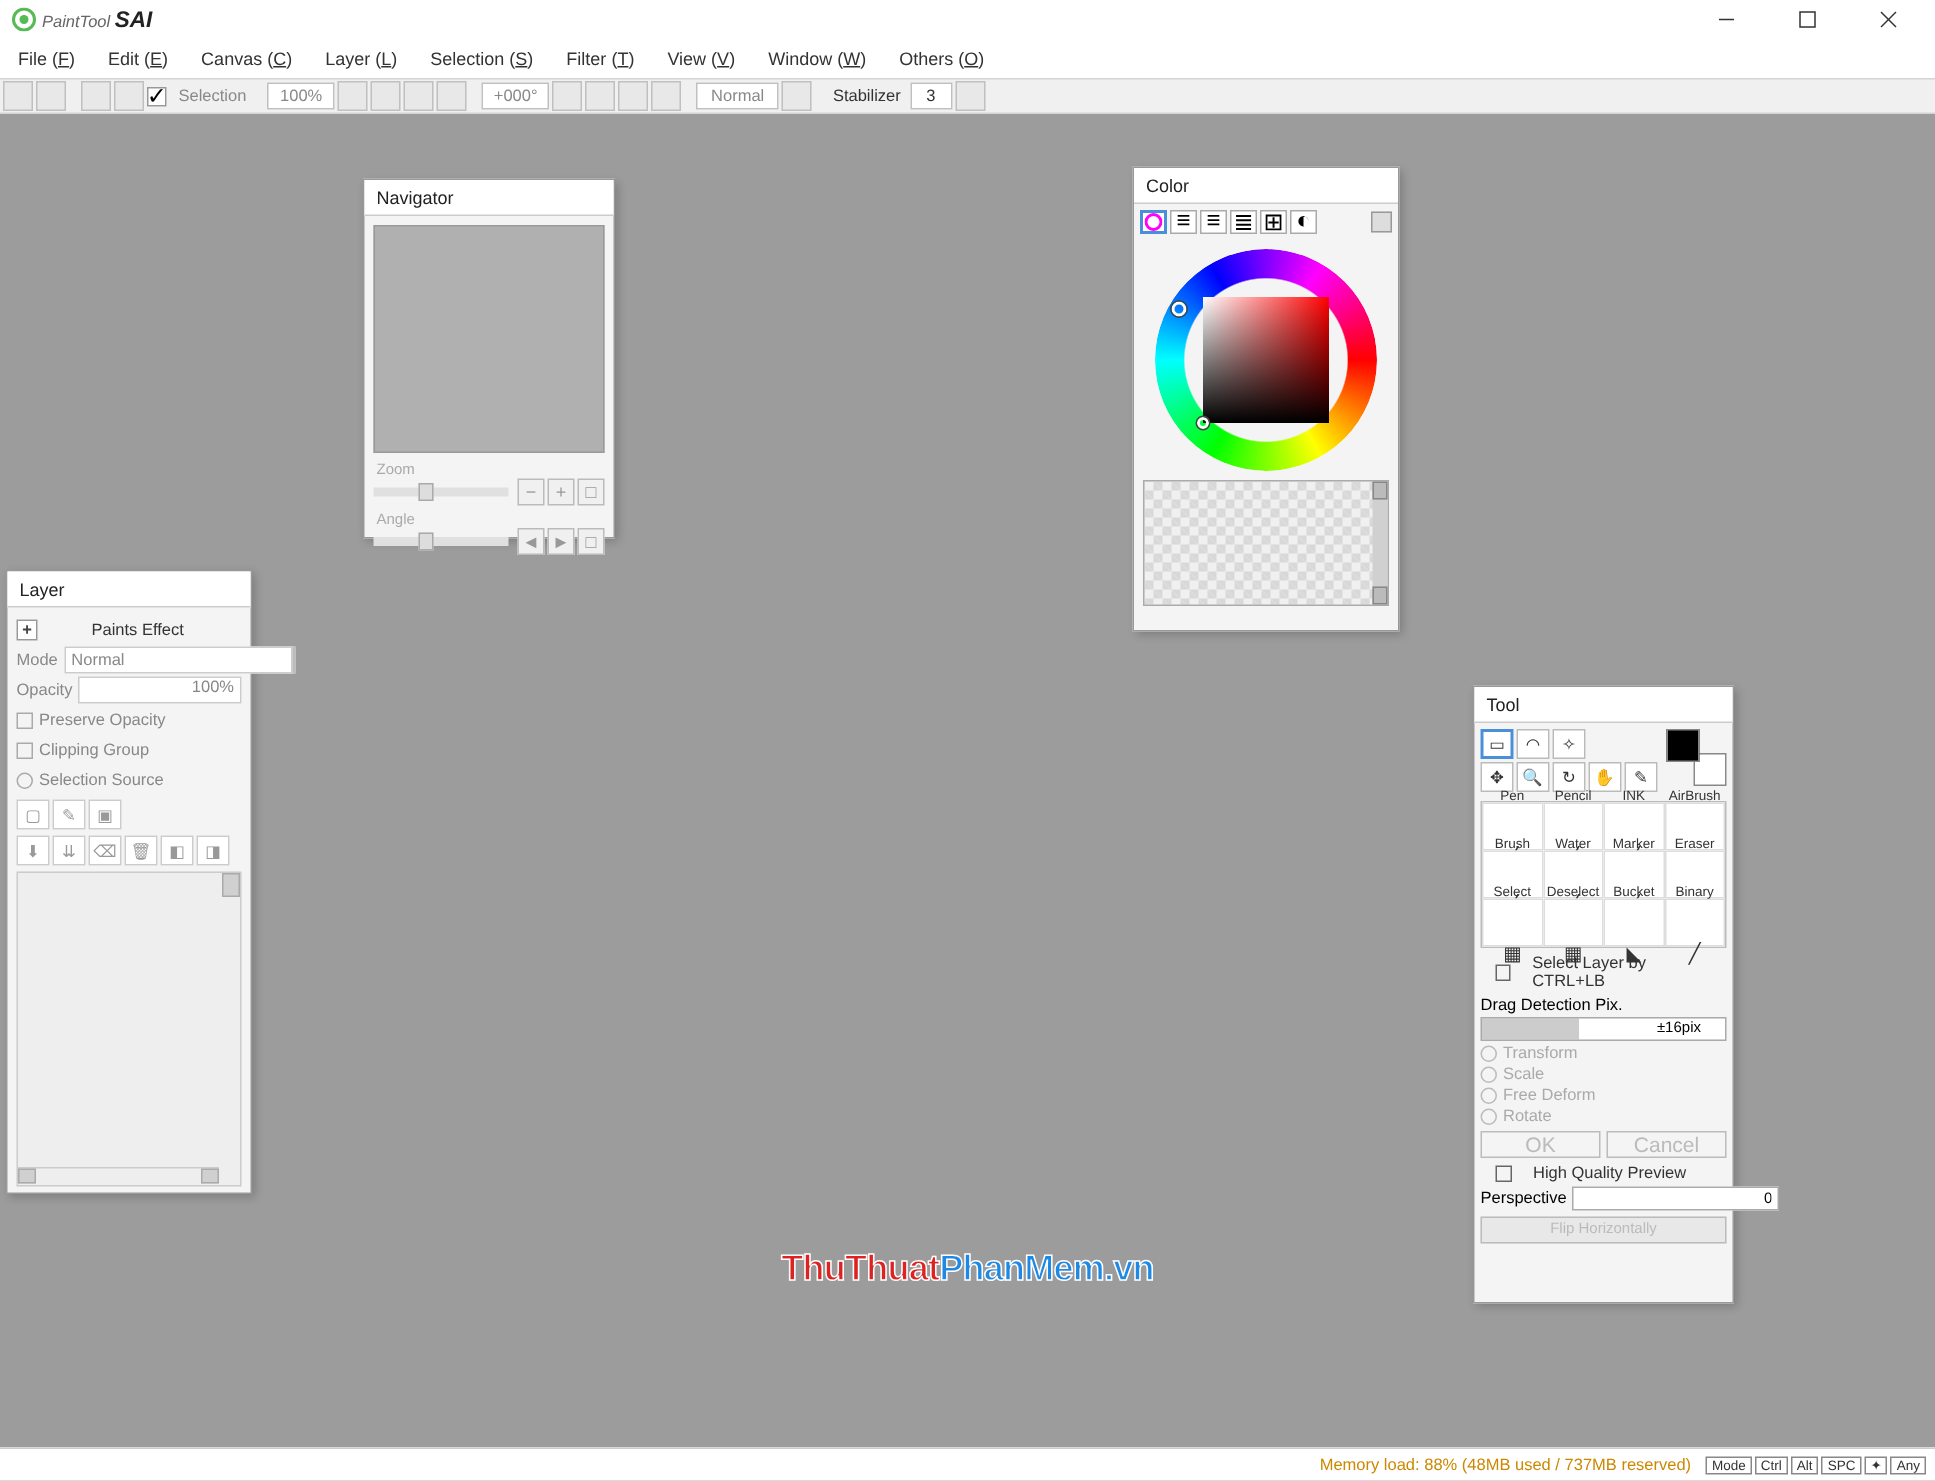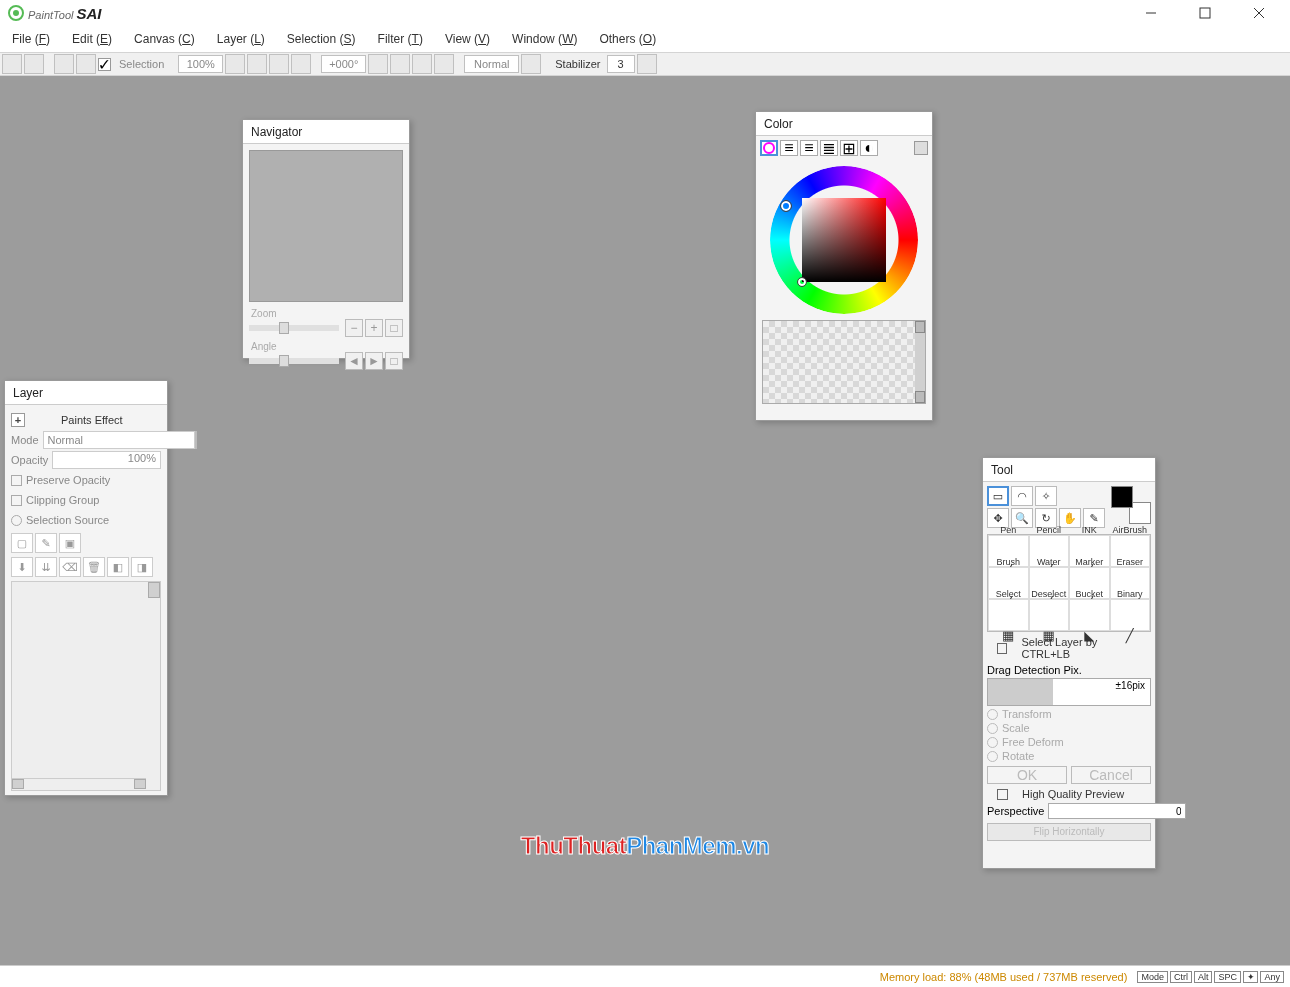--- a/index.html
+++ b/index.html
@@ -80,21 +80,21 @@
 .fg { position: absolute; top: 0; left: 0; width: 22px; height: 22px; background: #000; border: 1px solid #888; }
 .bg { position: absolute; bottom: 0; right: 0; width: 22px; height: 22px; background: #fff; border: 1px solid #888; }
 .brush-grid { display: grid; grid-template-columns: repeat(4, 1fr); border: 1px solid #bbb; margin: 4px 0; }
 .brush-cell { height: 32px; border: 1px solid #ddd; display: flex; flex-direction: column; align-items: center; justify-content: center; font-size: 9px; color: #333; background:#fff;gap:32px;}
 .brush-cell .bico { font-size: 13px; line-height: 10px; }
 .tool-chk { display:flex; align-items:center; margin:3px 10px; color:#333;gap:10px;}
 .tool-chk .box { width:11px; height:11px; border:1px solid #666; margin-right:4px;}
 .tool-radio { display:flex; align-items:center; margin:2px 0; color:#aaa;}
 .tool-radio .r { width:11px; height:11px; border:1px solid #bbb; border-radius:50%; margin-right:4px;}
 .slider-row { display:flex; align-items:center; margin:2px 0;}
-.slider-track { flex:1; height:28px; background: linear-gradient(to right,#ccc 40%,#fff 40%); border:1px solid #aaa; font-size:10px; text-align:right; padding-right:5px; line-height:14px;}
+.slider-track { flex:1; height:16px; background: linear-gradient(to right,#ccc 40%,#fff 40%); border:1px solid #aaa; font-size:10px; text-align:right; padding-right:16px; line-height:14px;}
 .action-row { display:flex; gap:4px; margin:4px 0;}
 .ok-btn,.cancel-btn { flex:1; height:18px; border:1px solid #bbb; color:#bbb; text-align:center; font-size:14px;line-height:16px;}
 .persp-row { display:flex; align-items:center;}
 .persp-input { flex:1; height:16px; border:1px solid #aaa; text-align:right; font-size:10px; padding-right:4px; background:#fff; margin-left:4px;}
 .flip-h { height:18px; background:#e8e8e8; color:#bbb; text-align:center; font-size:10px; line-height:16px; border:1px solid #bbb; margin-top:4px;}
 
 .statusbar { position: absolute; bottom: 0; left: 0; right: 0; height: 22px; background: #fff; border-top: 1px solid #ccc; display: flex; align-items: center; padding: 0 6px; font-size: 11px; }
 .mem { margin-left: auto; color: #cc8800; }
 .keycaps { display: flex; gap: 2px; margin-left: 10px; }
 .kc { border: 1px solid #888; padding: 0 3px; font-size: 9px; background:#fff; color:#333;}

